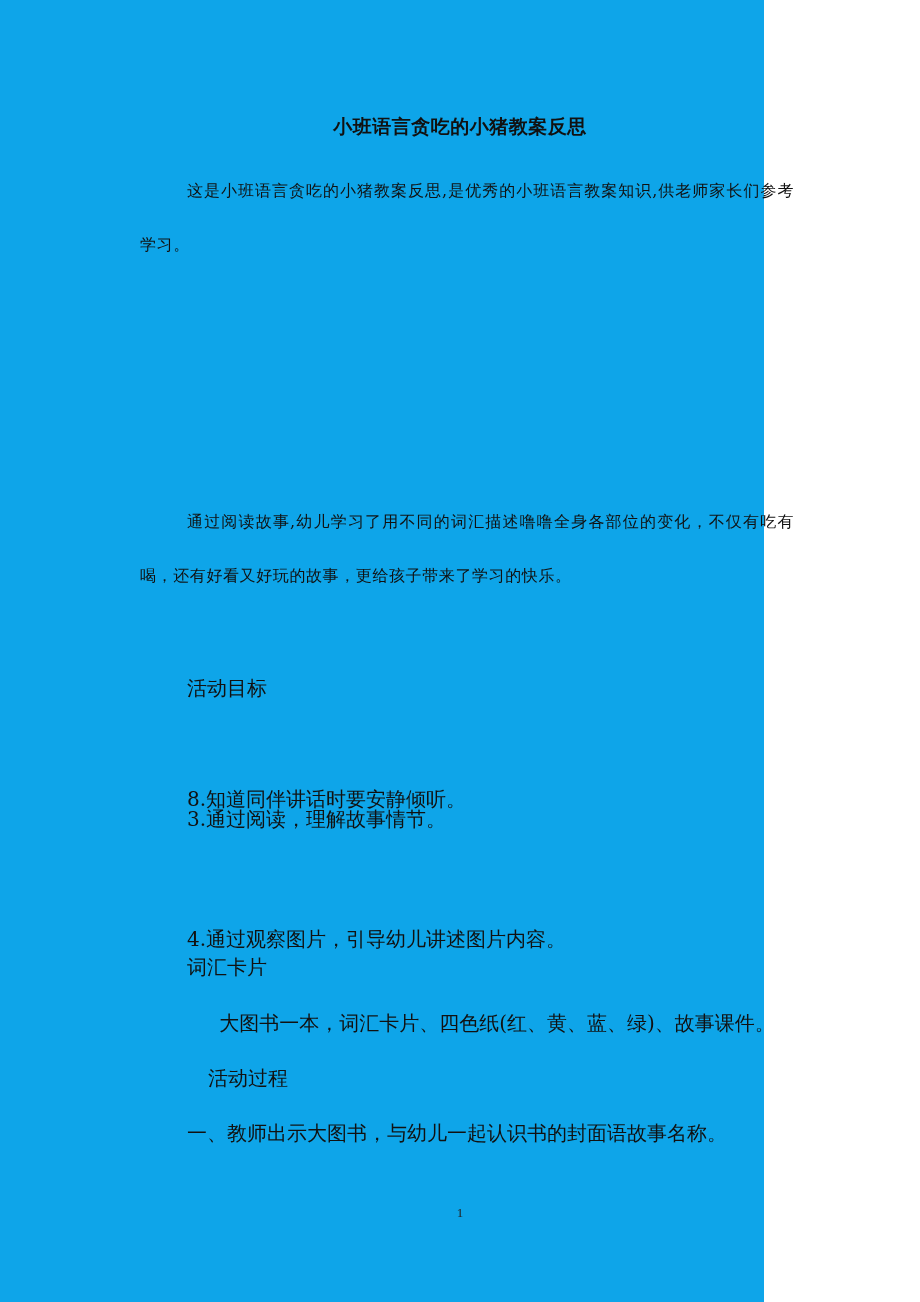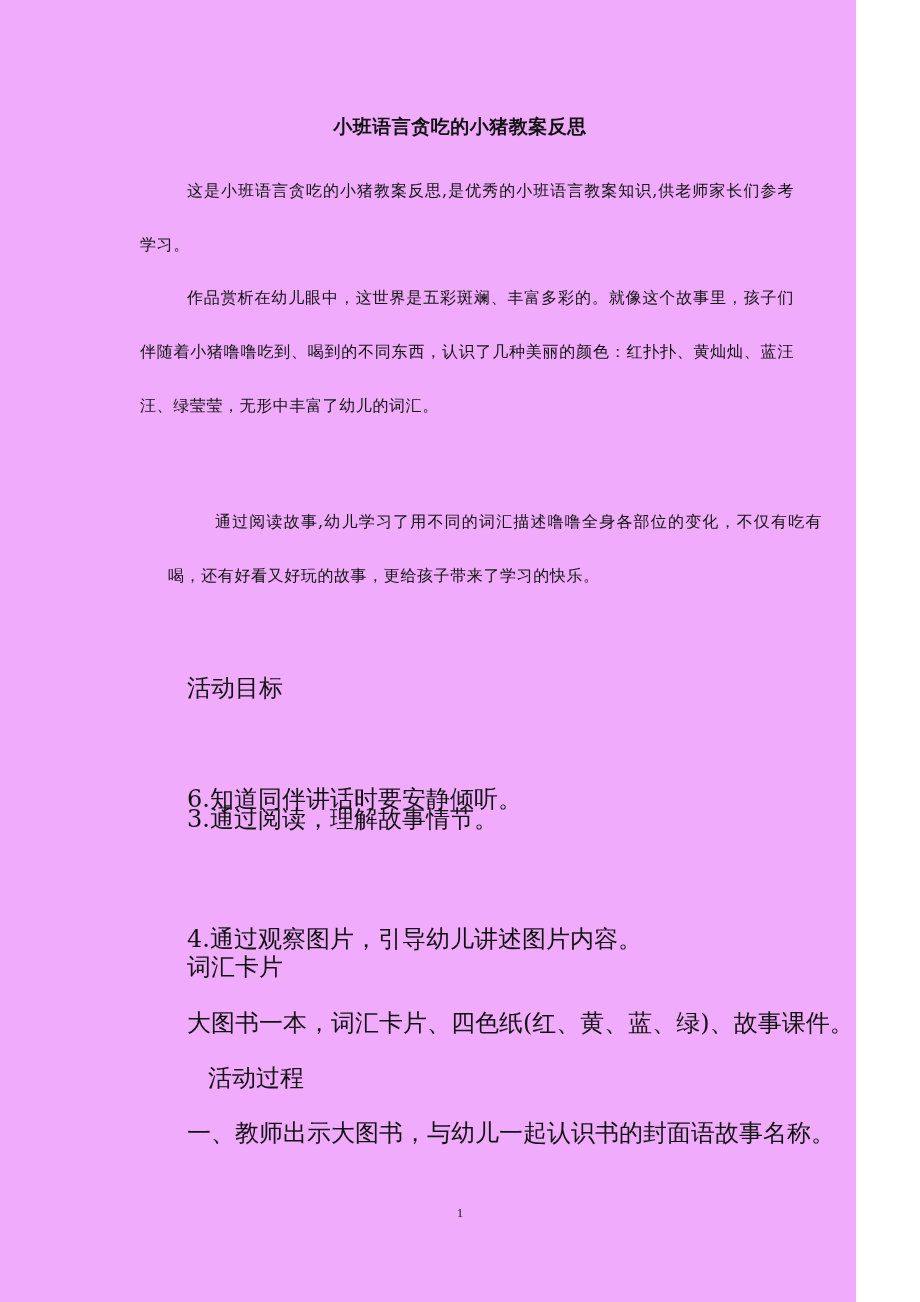--- a/index.html
+++ b/index.html
@@ -11,23 +11,23 @@
       width: 920px;
       height: 1302px;
       position: relative;
       overflow: hidden;
       font-family: "DejaVu Serif", "Liberation Serif", serif;
       color: #111111;
     }
     .page {
       position: absolute;
       left: 0; top: 0;
-      width: 856px;
+      width: 764px;
       height: 1302px;
-      background: #f0abfc;
+      background: #0ea5e9;
     }
     .title {
       position: absolute;
       top: 112px;
       left: 0;
       width: 920px;
       text-align: center;
       font-size: 19px;
       font-weight: bold;
       letter-spacing: 0.5px;
@@ -42,21 +42,21 @@
       text-align: justify;
       text-align-last: left;
       letter-spacing: 0.6px;
       margin: 0;
     }
     .indent { text-indent: 47px; }
     .plain {
       position: absolute;
       left: 187px;
       width: 620px;
-      font-size: 24px;
+      font-size: 20px;
       line-height: 30px;
       margin: 0;
       white-space: nowrap;
     }
     .page-num {
       position: absolute;
       top: 1205px;
       left: 0;
       width: 920px;
       text-align: center;
@@ -67,26 +67,25 @@
   </style>
 </head>
 <body>
 
 <div class="page">
 
   <div class="title">小班语言贪吃的小猪教案反思</div>
 
   <p class="para indent" style="top:164px;">这是小班语言贪吃的小猪教案反思,是优秀的小班语言教案知识,供老师家长们参考学习。</p>
 
-  <p class="para indent" style="top:271px;">作品赏析在幼儿眼中，这世界是五彩斑斓、丰富多彩的。就像这个故事里，孩子们伴随着小猪噜噜吃到、喝到的不同东西，认识了几种美丽的颜色：红扑扑、黄灿灿、蓝汪汪、绿莹莹，无形中丰富了幼儿的词汇。</p>
 
-  <p class="para indent" style="top:495px;margin-left:28px;">通过阅读故事,幼儿学习了用不同的词汇描述噜噜全身各部位的变化，不仅有吃有喝，还有好看又好玩的故事，更给孩子带来了学习的快乐。</p>
+  <p class="para indent" style="top:495px;">通过阅读故事,幼儿学习了用不同的词汇描述噜噜全身各部位的变化，不仅有吃有喝，还有好看又好玩的故事，更给孩子带来了学习的快乐。</p>
 
   <p class="plain" style="top:673px;">活动目标</p>
-  <p class="plain" style="top:784px;">6.知道同伴讲话时要安静倾听。</p>
+  <p class="plain" style="top:784px;">8.知道同伴讲话时要安静倾听。</p>
   <p class="plain" style="top:804px;">3.通过阅读，理解故事情节。</p>
   <p class="plain" style="top:896px;margin-top:28px;">4.通过观察图片，引导幼儿讲述图片内容。</p>
 
   <p class="plain" style="top:952px;">词汇卡片</p>
   <p class="plain" style="top:1008px;text-align:center;">大图书一本，词汇卡片、四色纸(红、黄、蓝、绿)、故事课件。</p>
 
   <p class="plain" style="top:1063px;margin-left:21px;">活动过程</p>
   <p class="plain" style="top:1118px;">一、教师出示大图书，与幼儿一起认识书的封面语故事名称。</p>
 
   <div class="page-num">1</div>

